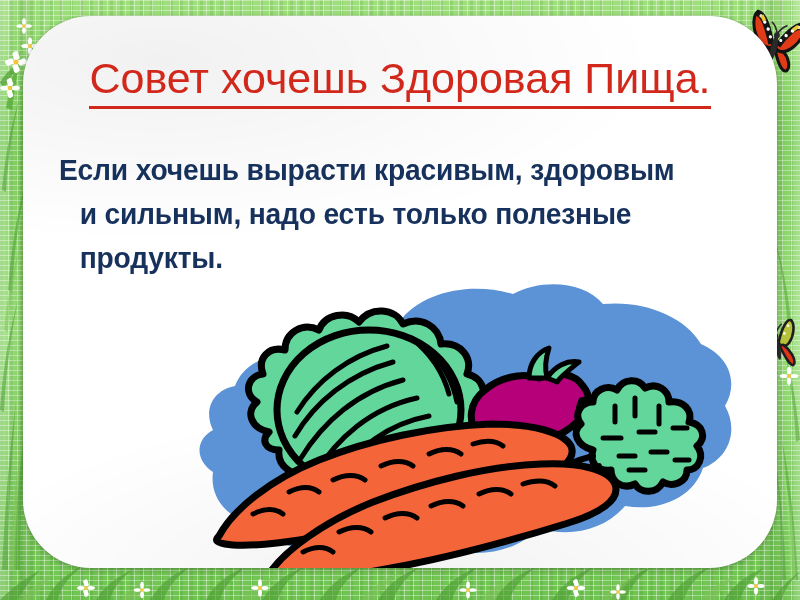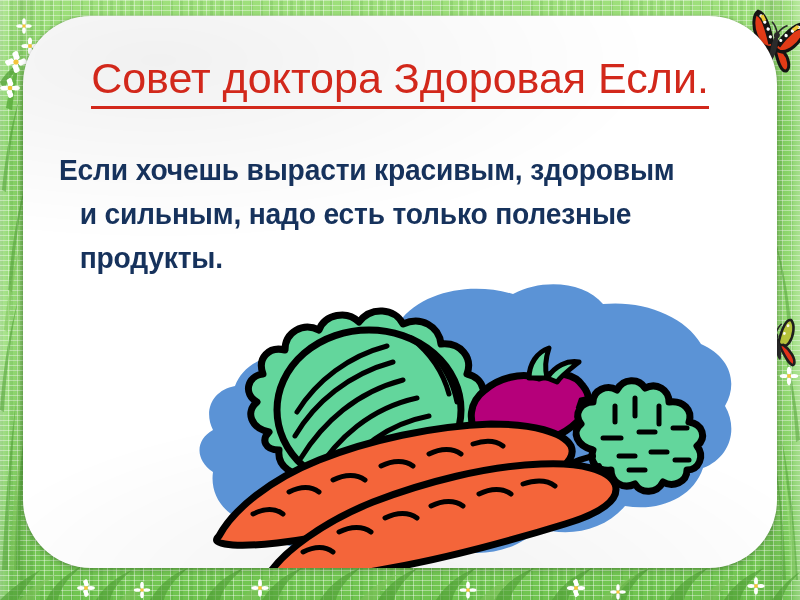--- a/index.html
+++ b/index.html
@@ -415,21 +415,21 @@
         <circle cx="24" cy="24" r="2.7" fill="#2a2a2a"></circle>
         <path d="M24 22 C21 17 18 14 16 13" stroke="#2a2a2a" stroke-width="1.5" fill="none"></path>
         <path d="M24 22 C27 17 30 14 32 13" stroke="#2a2a2a" stroke-width="1.5" fill="none"></path>
         <path d="M16 56 C12 64 8 68 4 69 C8 62 12 58 16 56 Z" fill="#86c93f"></path>
       </g>
     </svg>
   </div>
 
   <div class="card">
 
-    <div class="title"><span class="title-underline">Совет доктора Здоровая Если.</span></div>
+    <div class="title"><span class="title-underline">Совет хочешь Здоровая Пища.</span></div>
 
     <div class="body-text">
       <span class="l1">Если хочешь вырасти красивым, здоровым</span>
       <span class="l2">и сильным, надо есть только полезные</span>
       <span class="l3">продукты.</span>
     </div>
 
     <div class="veg-wrap">
       <svg viewBox="0 0 580 320" xmlns="http://www.w3.org/2000/svg">
 

